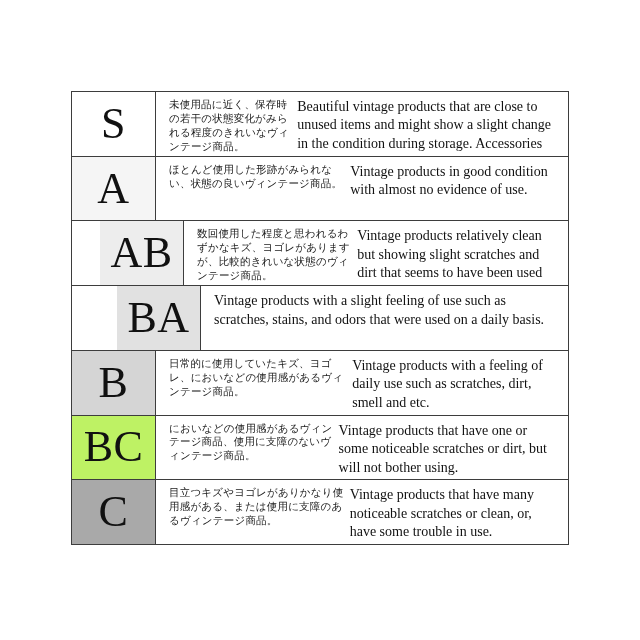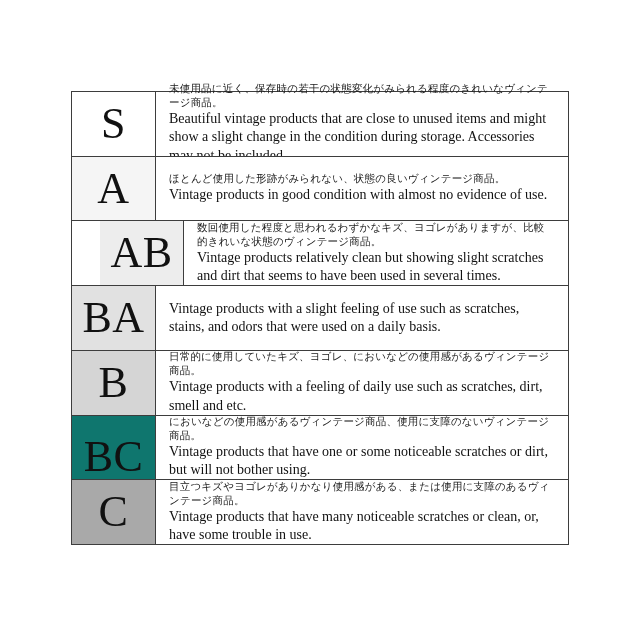--- a/index.html
+++ b/index.html
@@ -41,22 +41,22 @@
   }
   .grade-letter {
     font-size: 44px;
     line-height: 1;
     color: #111111;
     letter-spacing: 0.5px;
   }
   .desc-cell {
     flex: 1 1 auto;
     display: flex;
-    flex-direction: column;
-    justify-content: center;
+    flex-direction: row;
+    justify-content: flex-end;
     padding: 6px 14px 6px 13px;
     background: #ffffff;
   }
   .desc-jp {
     font-size: 10.5px;
     line-height: 1.32;
     color: #1a1a1a;
     letter-spacing: 0.2px;
   }
   .desc-en {
@@ -94,40 +94,40 @@
     <div class="grade-cell" style="background: rgb(237, 237, 237); margin-left: 28px;">
       <span class="grade-letter">AB</span>
     </div>
     <div class="desc-cell">
       <div class="desc-jp">数回使用した程度と思われるわずかなキズ、ヨゴレがありますが、比較的きれいな状態のヴィンテージ商品。</div>
       <div class="desc-en">Vintage products relatively clean but showing slight scratches and dirt that seems to have been used in several times.</div>
     </div>
   </div>
 
   <div class="row">
-    <div class="grade-cell" style="background: rgb(225, 225, 225);">
+    <div class="grade-cell" style="background: rgb(225, 225, 225); margin-left: 45px;">
       <span class="grade-letter">BA</span>
     </div>
     <div class="desc-cell">
       <div class="desc-en">Vintage products with a slight feeling of use such as scratches, stains, and odors that were used on a daily basis.</div>
     </div>
   </div>
 
   <div class="row">
     <div class="grade-cell" style="background: rgb(213, 213, 213);">
       <span class="grade-letter">B</span>
     </div>
     <div class="desc-cell">
       <div class="desc-jp">日常的に使用していたキズ、ヨゴレ、においなどの使用感があるヴィンテージ商品。</div>
       <div class="desc-en">Vintage products with a feeling of daily use such as scratches, dirt, smell and etc.</div>
     </div>
   </div>
 
   <div class="row">
-    <div class="grade-cell" style="background: #0f766e; align-items: flex-end;">
+    <div class="grade-cell" style="background: #bef264;">
       <span class="grade-letter">BC</span>
     </div>
     <div class="desc-cell">
       <div class="desc-jp">においなどの使用感があるヴィンテージ商品、使用に支障のないヴィンテージ商品。</div>
       <div class="desc-en">Vintage products that have one or some noticeable scratches or dirt, but will not bother using.</div>
     </div>
   </div>
 
   <div class="row">
     <div class="grade-cell" style="background: rgb(169, 169, 169);">

